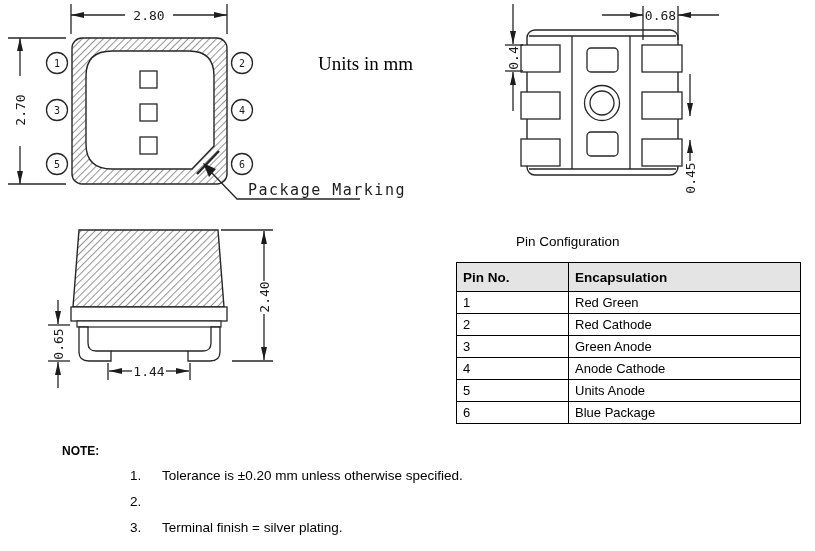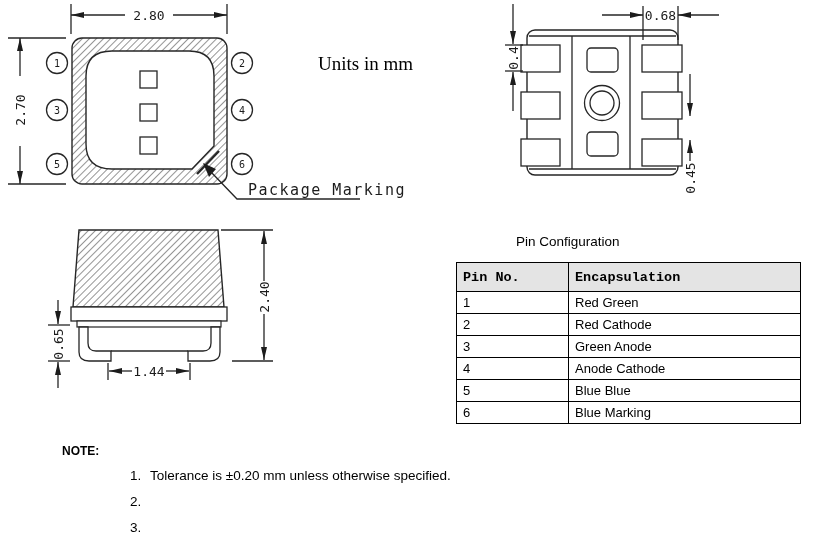--- a/index.html
+++ b/index.html
@@ -9,30 +9,30 @@
   .ln{stroke:#262626;stroke-width:1.3;fill:none;}
   .wht{fill:#ffffff;}
   .dimtxt{font-family:"DejaVu Sans Mono",monospace;font-size:13px;fill:#1c1c1c;}
   .pintxt{font-family:"DejaVu Sans Mono",monospace;font-size:10px;fill:#1c1c1c;}
   .cadtxt{font-family:"DejaVu Sans Mono",monospace;font-size:15px;letter-spacing:1.5px;fill:#1c1c1c;}
   .seriftxt{font-family:"Liberation Serif",serif;font-size:19px;fill:#000;}
 
   .pin-table{position:absolute;left:456px;top:262px;width:345px;border-collapse:collapse;
              font-size:13px;}
   .pin-table th,.pin-table td{border:1.4px solid #000;text-align:left;padding:2px 0 2px 6px;}
-  .pin-table th{background:#e4e4e4;font-weight:bold;height:24px;font-size:13.5px;font-family:Liberation Mono, monospace;}
+  .pin-table th{background:#e4e4e4;font-weight:bold;height:24px;font-size:13.5px;}
   .pin-table td{height:17px;}
   .col-pin{width:112px;}
   .table-title{position:absolute;left:516px;top:234px;font-size:13.5px;font-weight:normal;}
 
   .note-title{position:absolute;left:62px;top:444px;font-size:12px;font-weight:bold;}
   .note-list{position:absolute;left:130px;top:468px;font-size:13.5px;}
   .note-item{display:flex;height:26px;align-items:flex-start;}
   .note-num{width:20px;}
-  .note-text{}
+  .note-text{margin-left:12px;}
 </style>
 </head>
 <body>
 
 <div class="canvas">
 
 <svg width="815" height="551" viewBox="0 0 815 551">
   <defs>
     <pattern id="hatch" patternUnits="userSpaceOnUse" width="5" height="5" patternTransform="rotate(45)">
       <rect width="5" height="5" fill="#ffffff"></rect>
@@ -193,36 +193,37 @@
     <tr>
       <td>3</td>
       <td>Green Anode</td>
     </tr>
     <tr>
       <td>4</td>
       <td>Anode Cathode</td>
     </tr>
     <tr>
       <td>5</td>
-      <td>Blue Blue</td>
+      <td>Units Anode</td>
     </tr>
     <tr>
       <td>6</td>
-      <td>Blue Marking</td>
+      <td>Blue Package</td>
     </tr>
   </tbody>
 </table>
 
 <div class="note-title">NOTE:</div>
 <div class="note-list">
   <div class="note-item">
     <span class="note-num">1.</span>
     <span class="note-text">Tolerance is ±0.20 mm unless otherwise specified.</span>
   </div>
   <div class="note-item">
     <span class="note-num">2.</span>
   </div>
   <div class="note-item">
     <span class="note-num">3.</span>
+    <span class="note-text">Terminal finish = silver plating.</span>
   </div>
 </div>
 
 </div>
 
 </body></html>

